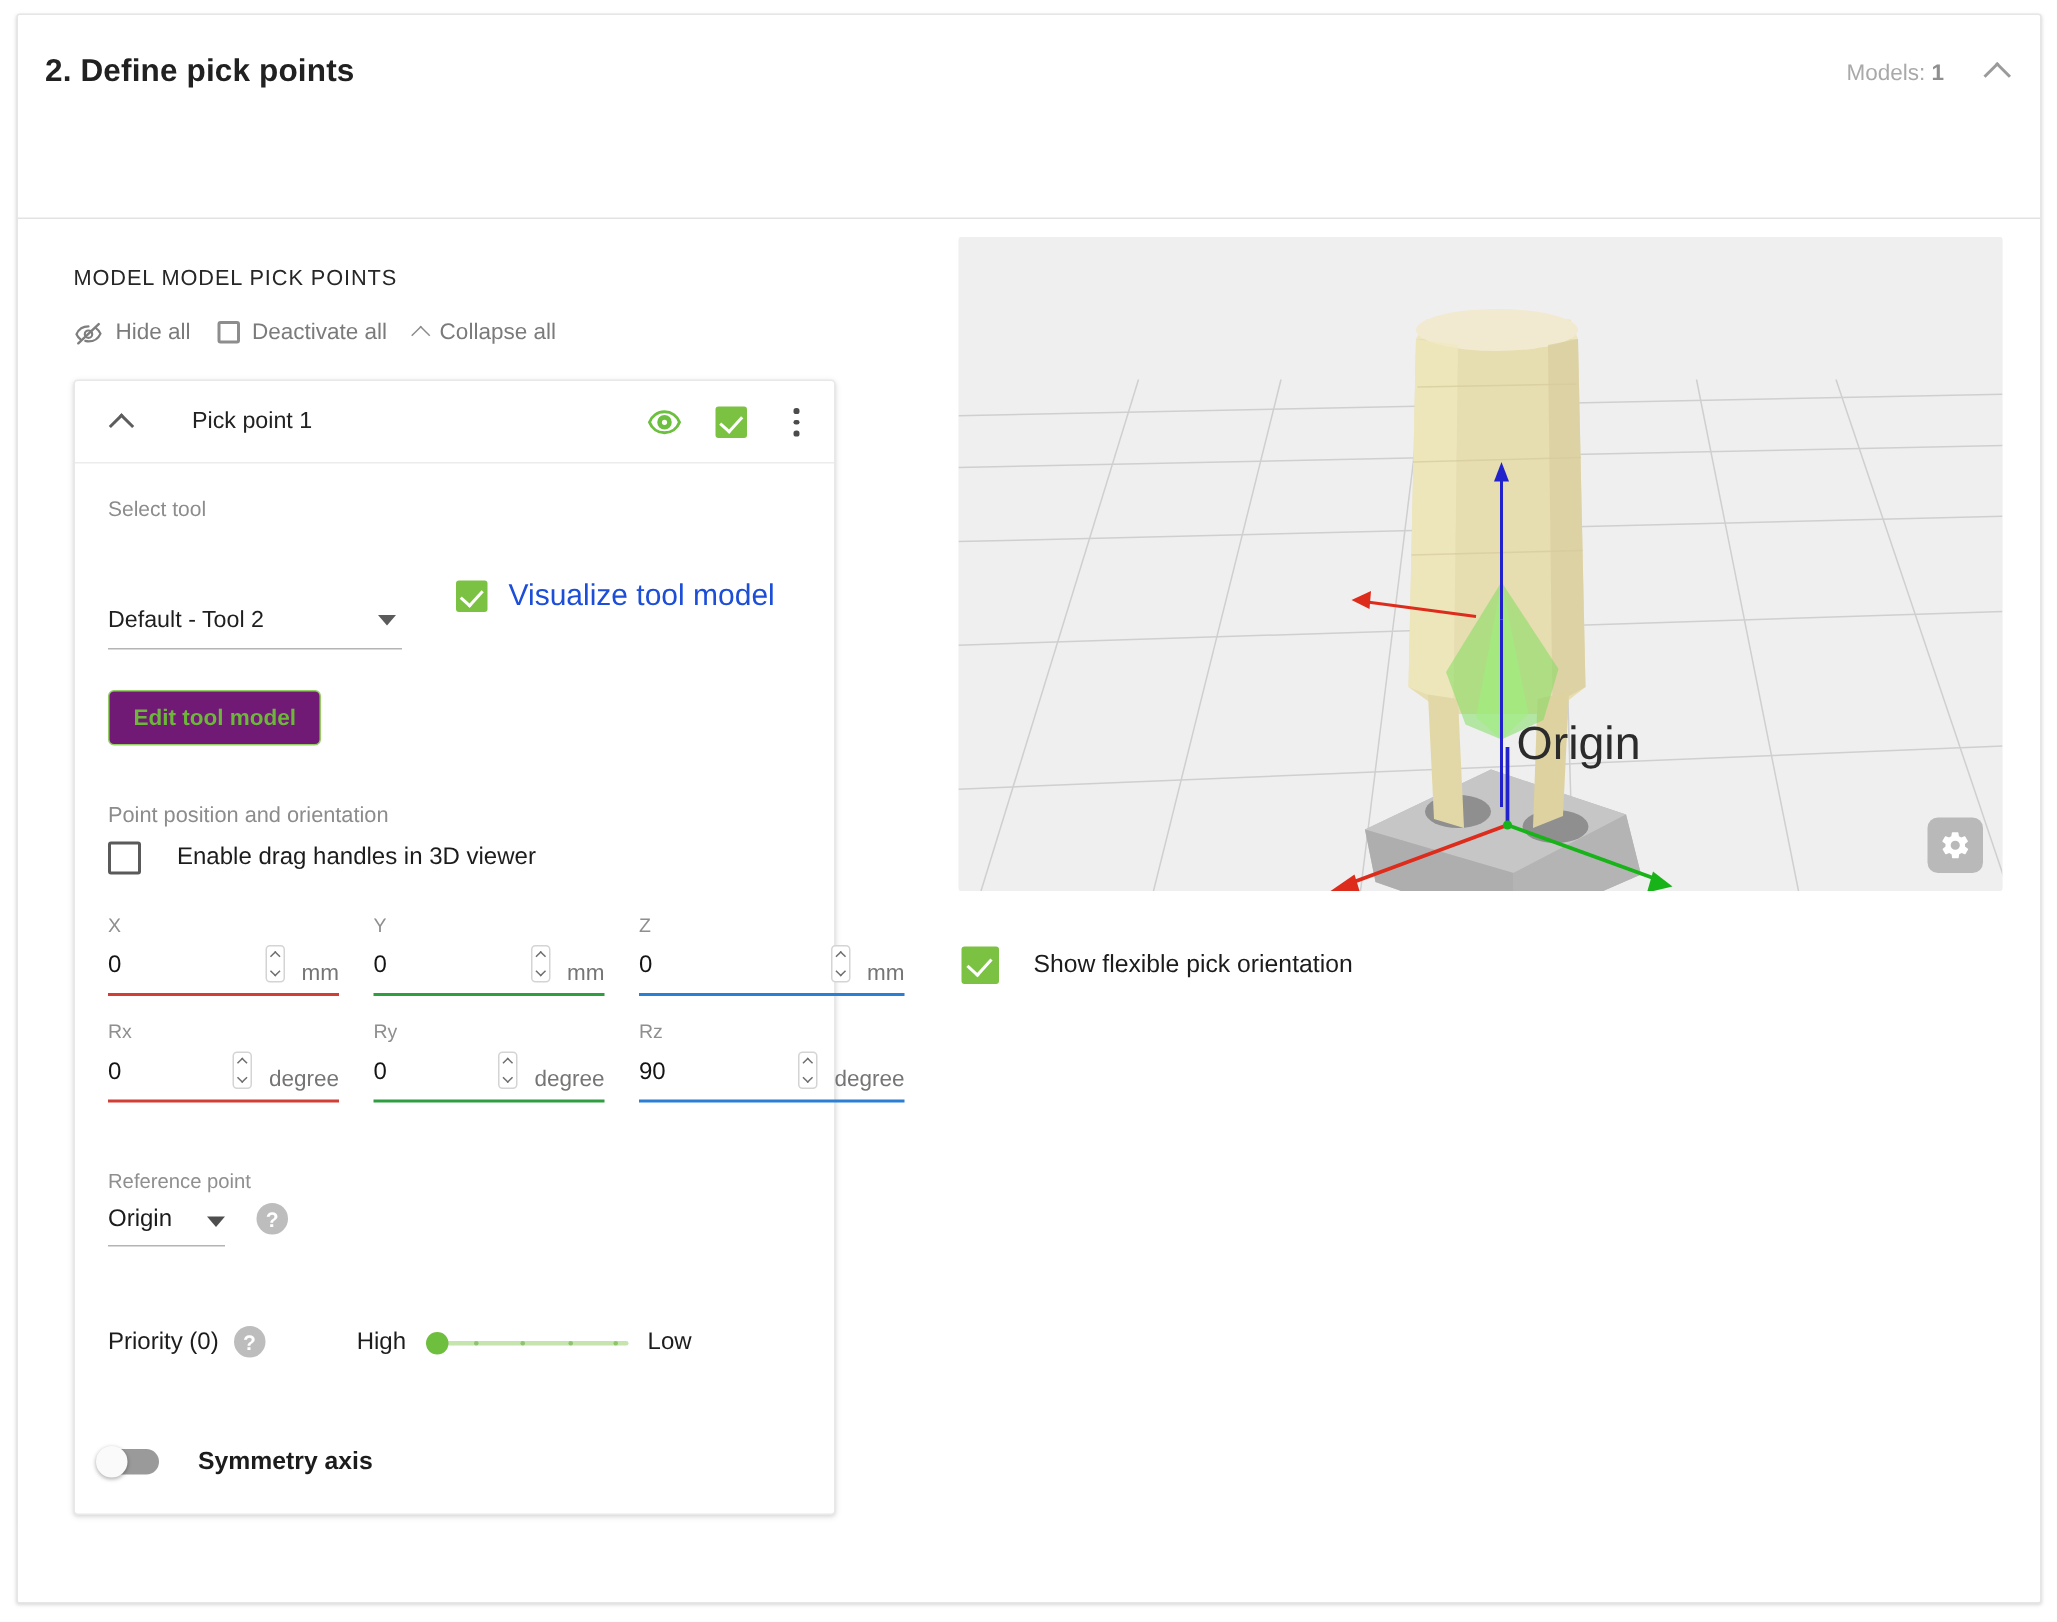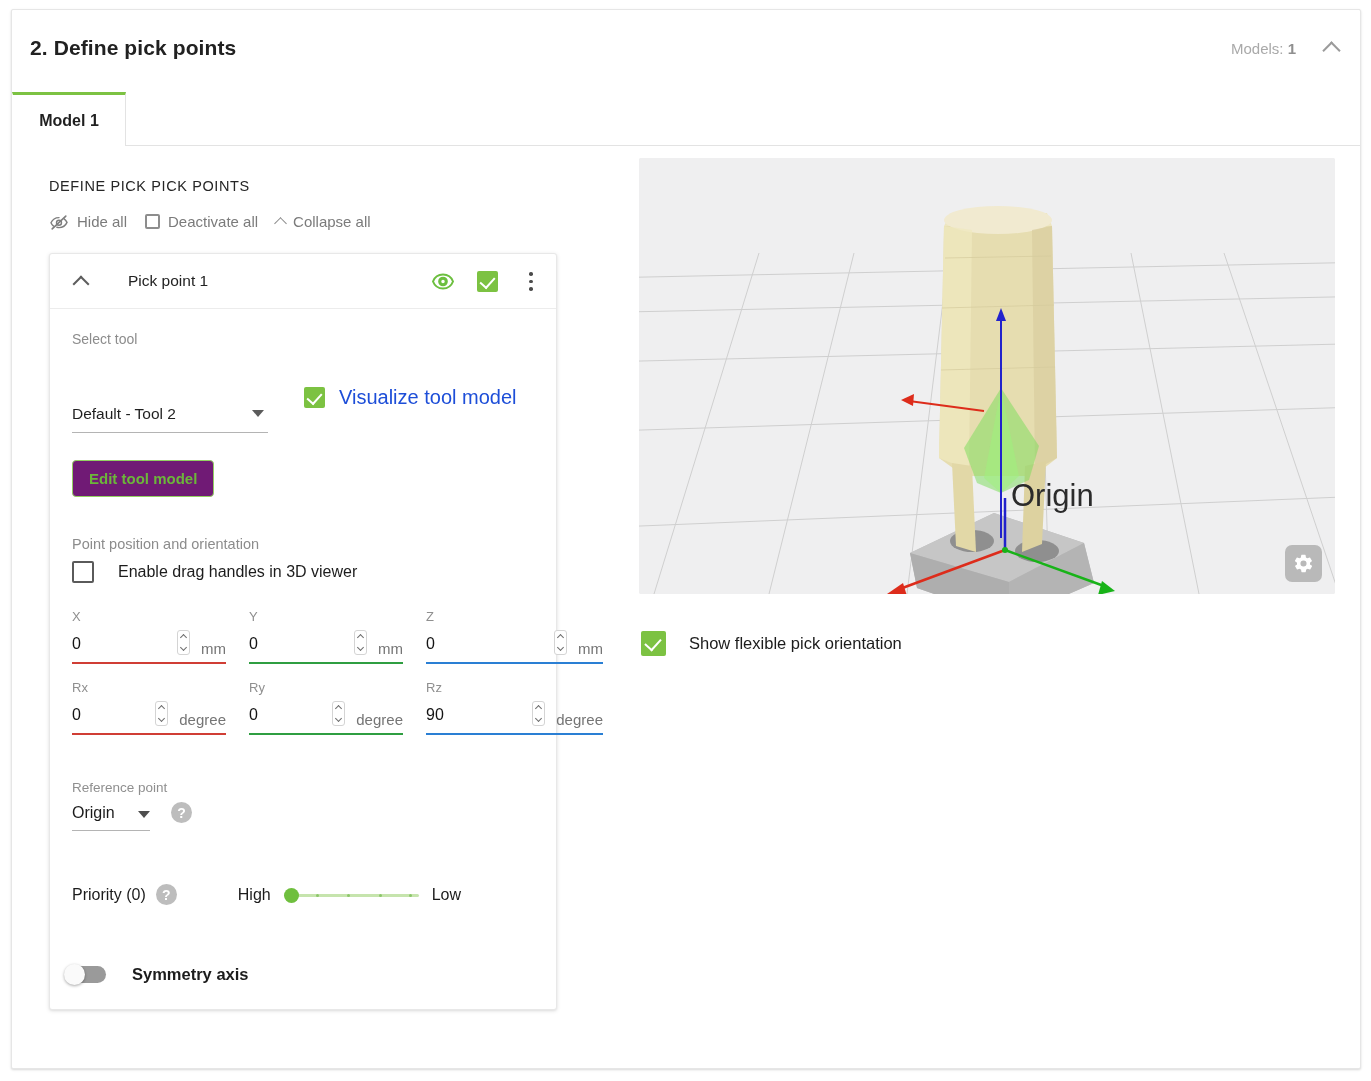--- a/index.html
+++ b/index.html
@@ -503,29 +503,26 @@
           <b>1</b>
         </div>
         <div class="chev-btn">
           <span class="chev-up"></span>
         </div>
       </div>
     </div>
 
     <div class="tabbar">
       <div class="tabbar-line"></div>
-      <div class="tab">
-        <span>Model 1</span>
-      </div>
     </div>
 
     <div class="content">
 
       <div class="left-col">
-        <div class="section-title">DEFINE PICK PICK POINTS</div>
+        <div class="section-title">MODEL MODEL PICK POINTS</div>
 
         <div class="bulk-actions">
           <div class="bulk-item">
             <svg class="icon-eye-off" viewBox="0 0 24 20">
               <path d="M12 4.5c-4.6 0-8.4 2.8-10 6.5 0.7 1.6 1.8 3 3.2 4.1M9.3 16.6c0.9 0.2 1.8 0.4 2.7 0.4 4.6 0 8.4-2.8 10-6.5-0.8-1.8-2-3.3-3.6-4.4" fill="none" stroke="#7e7e7e" stroke-width="1.8" stroke-linecap="round"></path>
               <circle cx="12" cy="11" r="3.1" fill="none" stroke="#7e7e7e" stroke-width="1.8"></circle>
               <line x1="3.5" y1="18.6" x2="20.5" y2="2.6" stroke="#7e7e7e" stroke-width="2" stroke-linecap="round"></line>
             </svg>
             <span>Hide all</span>
           </div>

